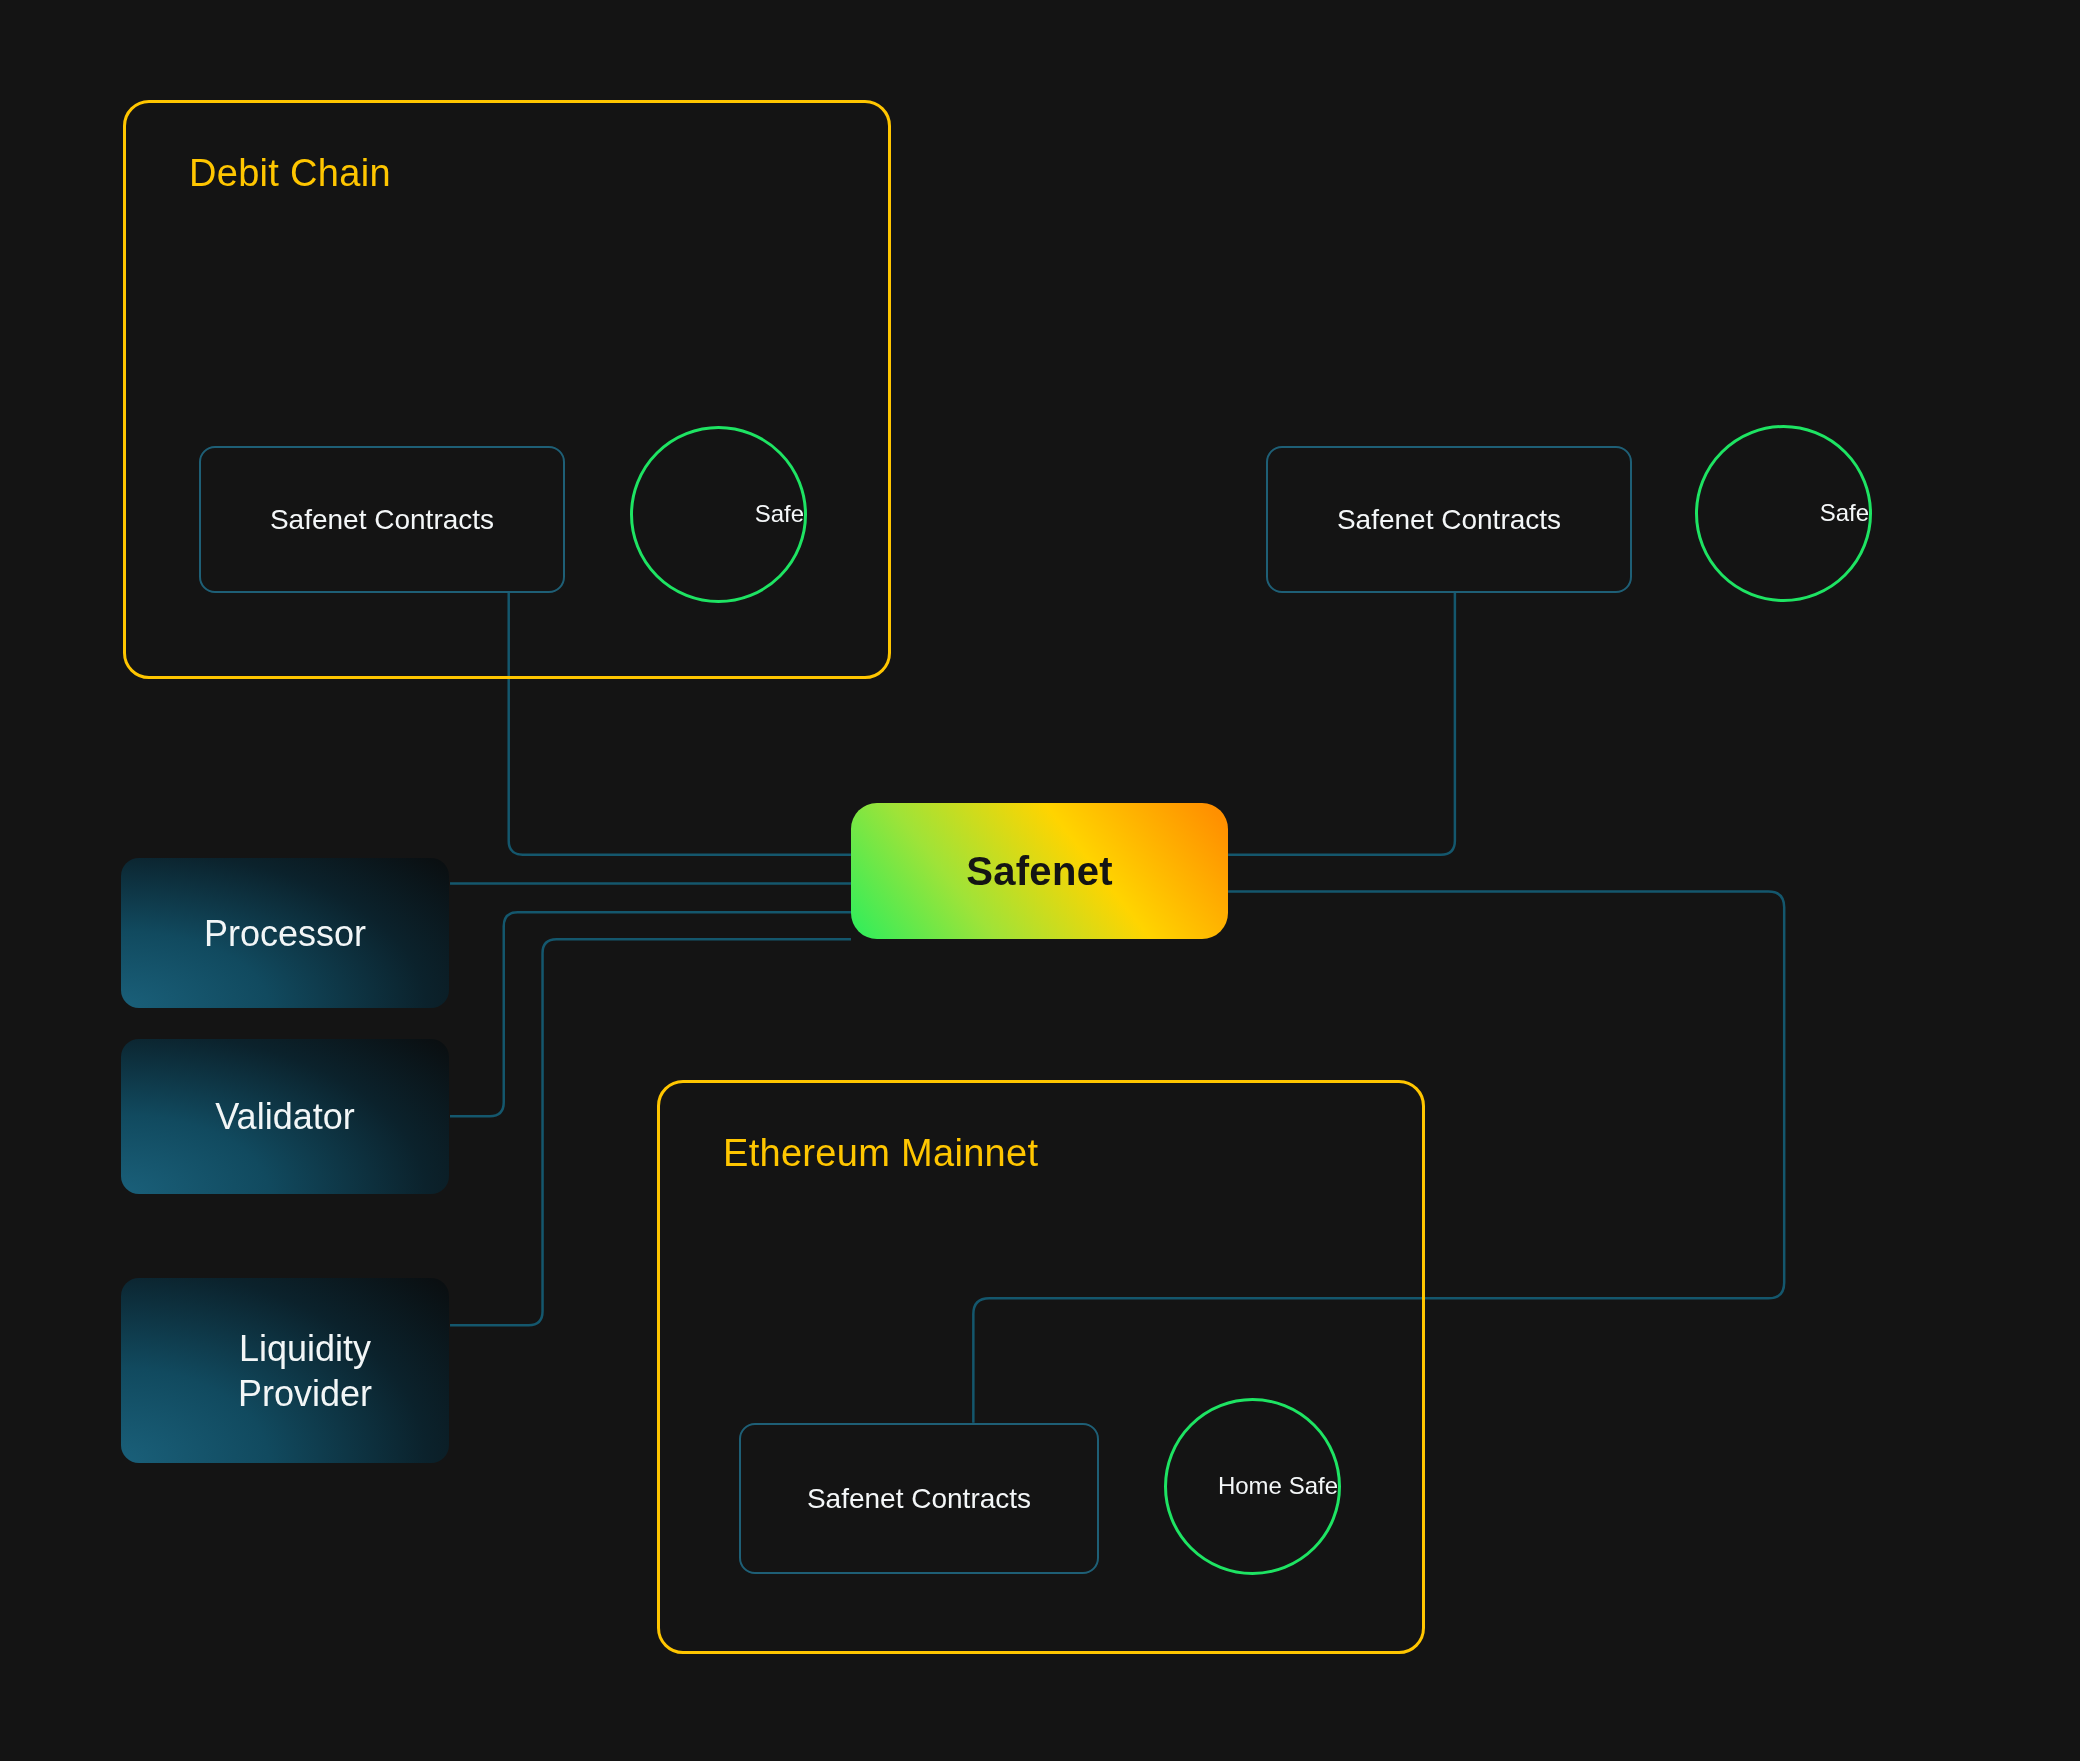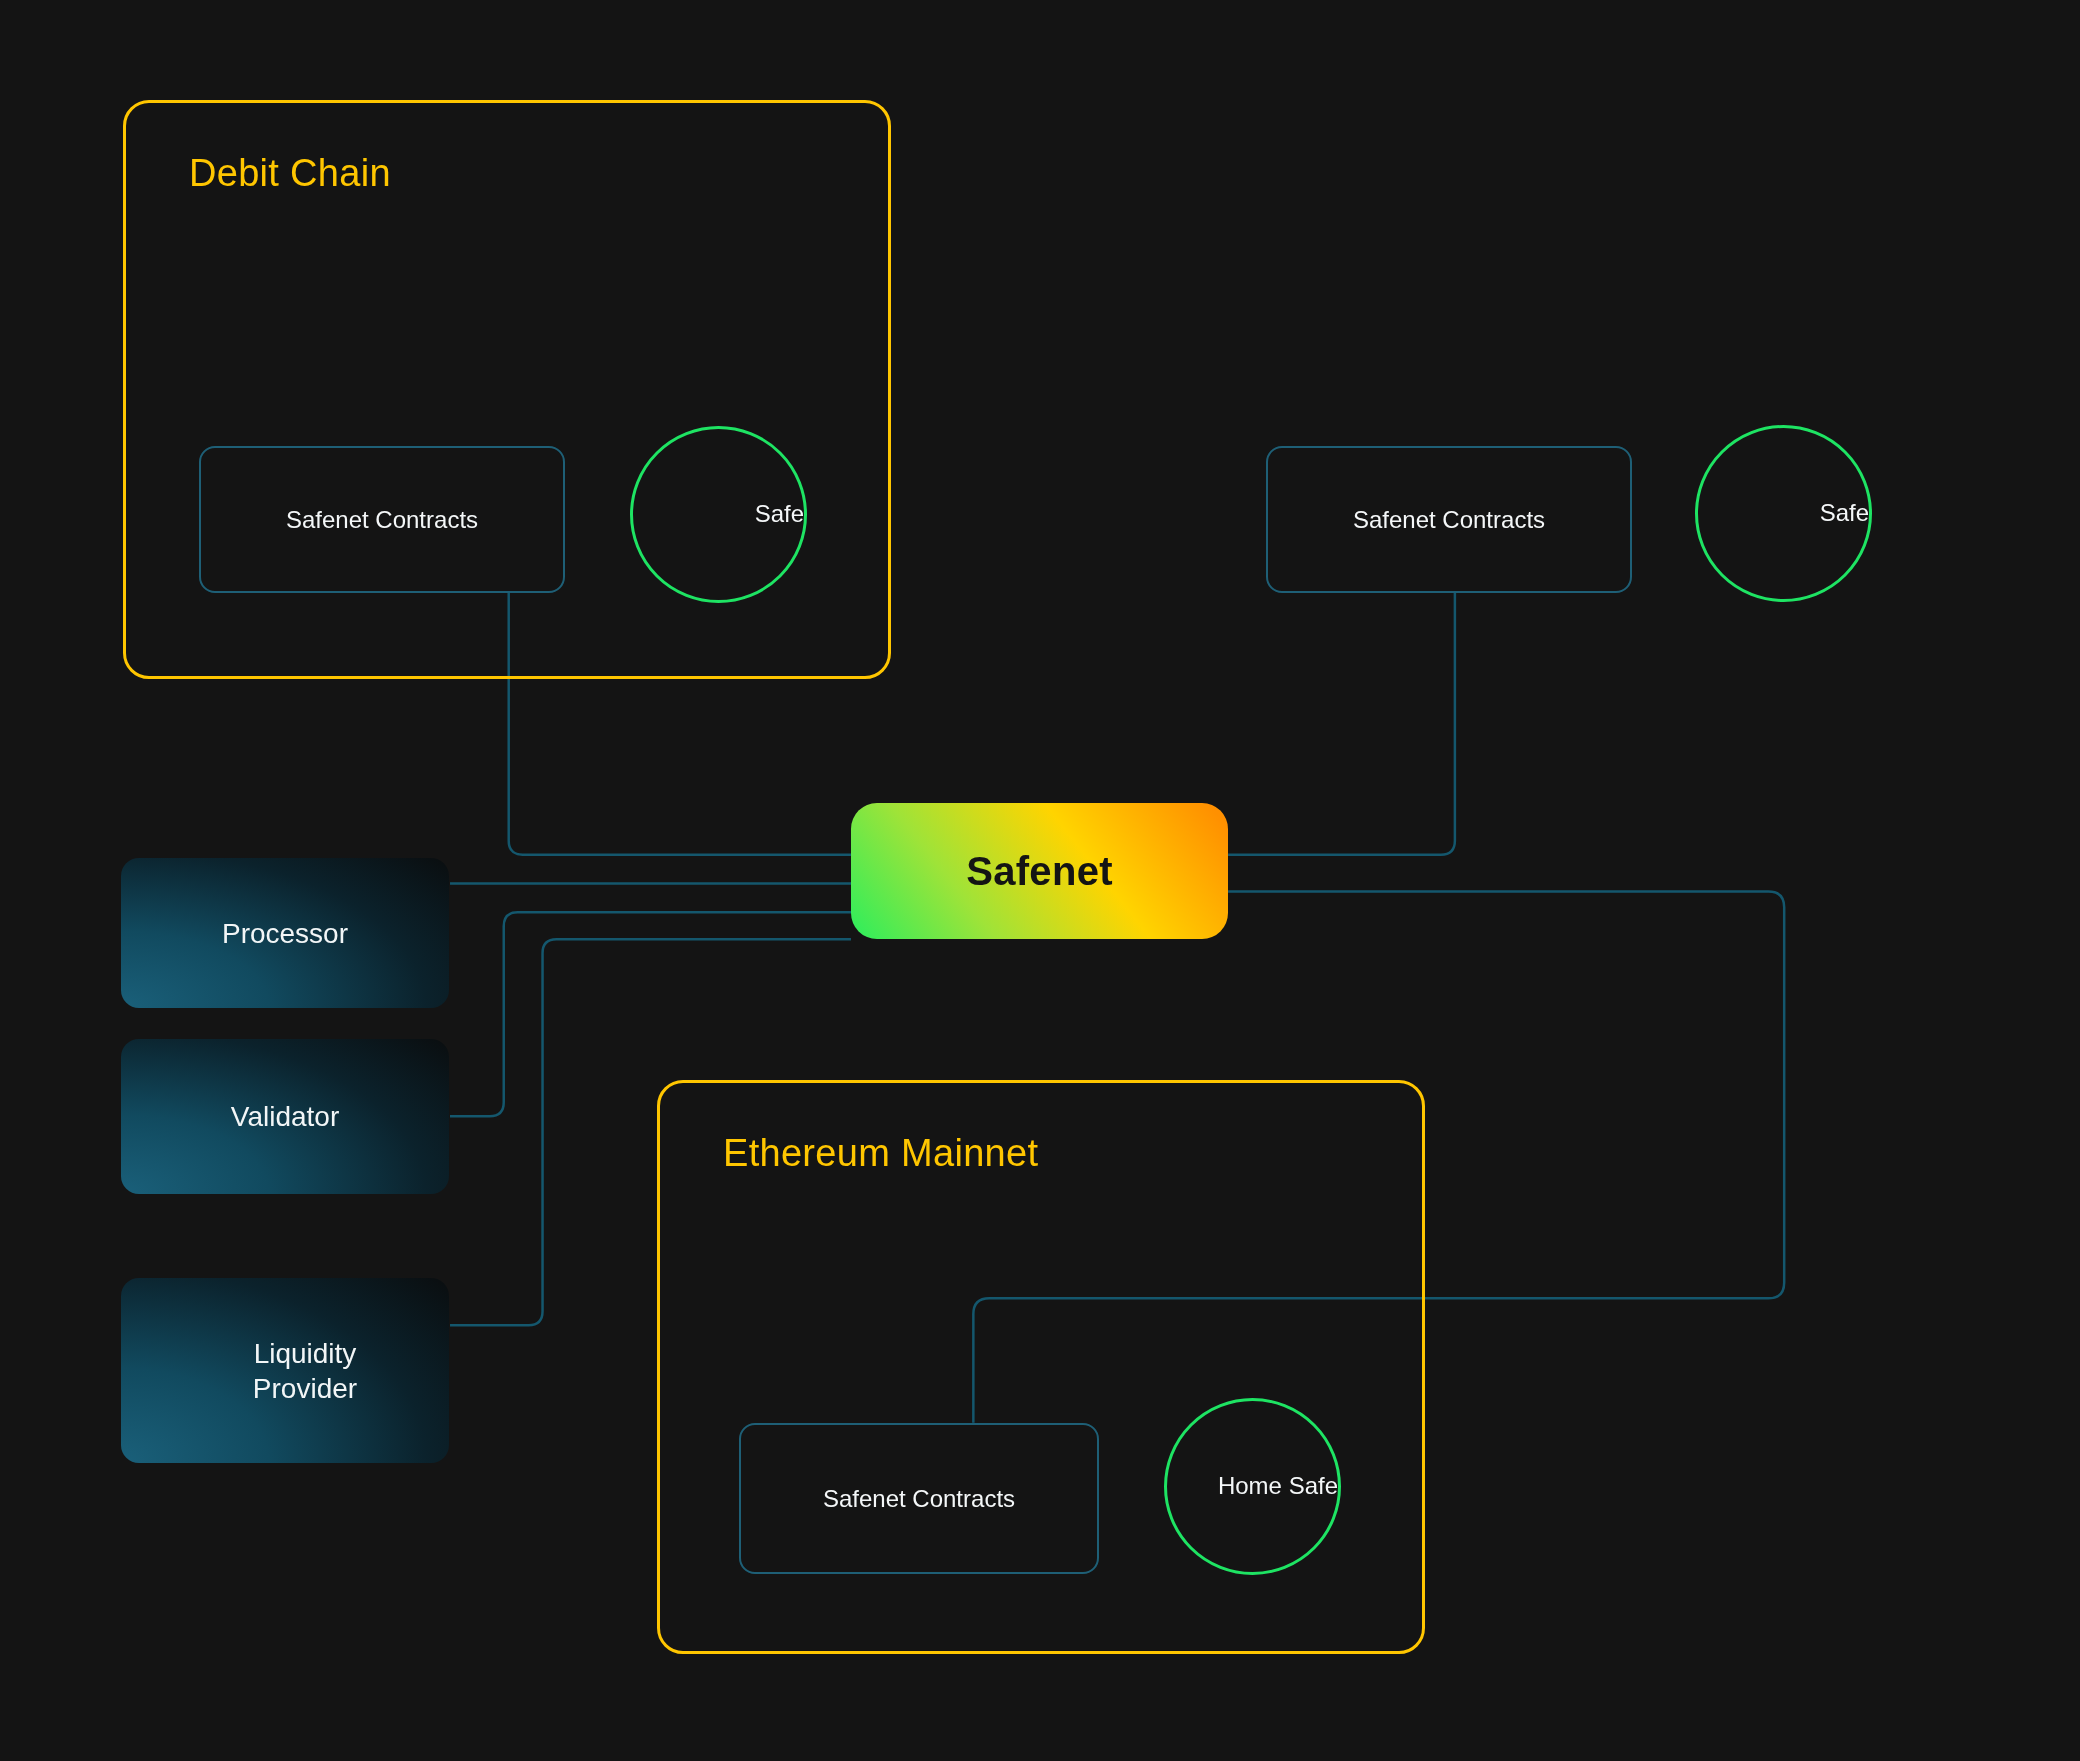--- a/index.html
+++ b/index.html
@@ -21,21 +21,21 @@
   }
   #debit-chain{left:123px;top:100px;width:768px;height:579px;}
   #spend-chain{left:1190px;top:100px;width:769px;height:579px;}
   #ethereum-chain{left:657px;top:1080px;width:768px;height:574px;text-align:right;}
 
   
   .contracts{
     position:absolute;box-sizing:border-box;z-index:3;
     border:2px solid #1E5F76;border-radius:16px;
     display:flex;align-items:center;justify-content:center;
-    color:#F4F7F8;font-size:24px;white-space:nowrap;
+    color:#F4F7F8;font-size:28px;white-space:nowrap;
   }
   #debit-contracts{left:199px;top:446px;width:366px;height:147px;}
   #spend-contracts{left:1266px;top:446px;width:366px;height:147px;}
   #ethereum-contracts{left:739px;top:1423px;width:360px;height:151px;}
 
   
   .safe{
     position:absolute;box-sizing:border-box;z-index:3;
     width:177px;height:177px;border:3px solid #1EE463;border-radius:50%;
     display:flex;align-items:center;justify-content:flex-end;
@@ -54,21 +54,21 @@
     display:flex;align-items:center;justify-content:center;
     color:#141414;font-size:40px;font-weight:700;letter-spacing:0.3px;
   }
 
   
   .actor{
     position:absolute;z-index:2;box-sizing:border-box;
     left:121px;width:328px;border-radius:18px;
     background:radial-gradient(150% 170% at 0% 100%,#1A607A 0%,#114A5F 30%,#0B222C 62%,#0A0E10 88%);
     display:flex;align-items:center;justify-content:center;
-    color:#F2F6F7;font-size:28px;text-align:center;line-height:1.25;
+    color:#F2F6F7;font-size:36px;text-align:center;line-height:1.25;
   }
   #actor-processor{top:858px;height:150px;}
   #actor-validator{top:1039px;height:155px;}
   #actor-liquidity-provider{top:1278px;height:185px;padding-left:40px;}
   .actor .lbl{display:block;max-width:189px;}
 </style>
 </head>
 <body>
 
 <div class="stage">

